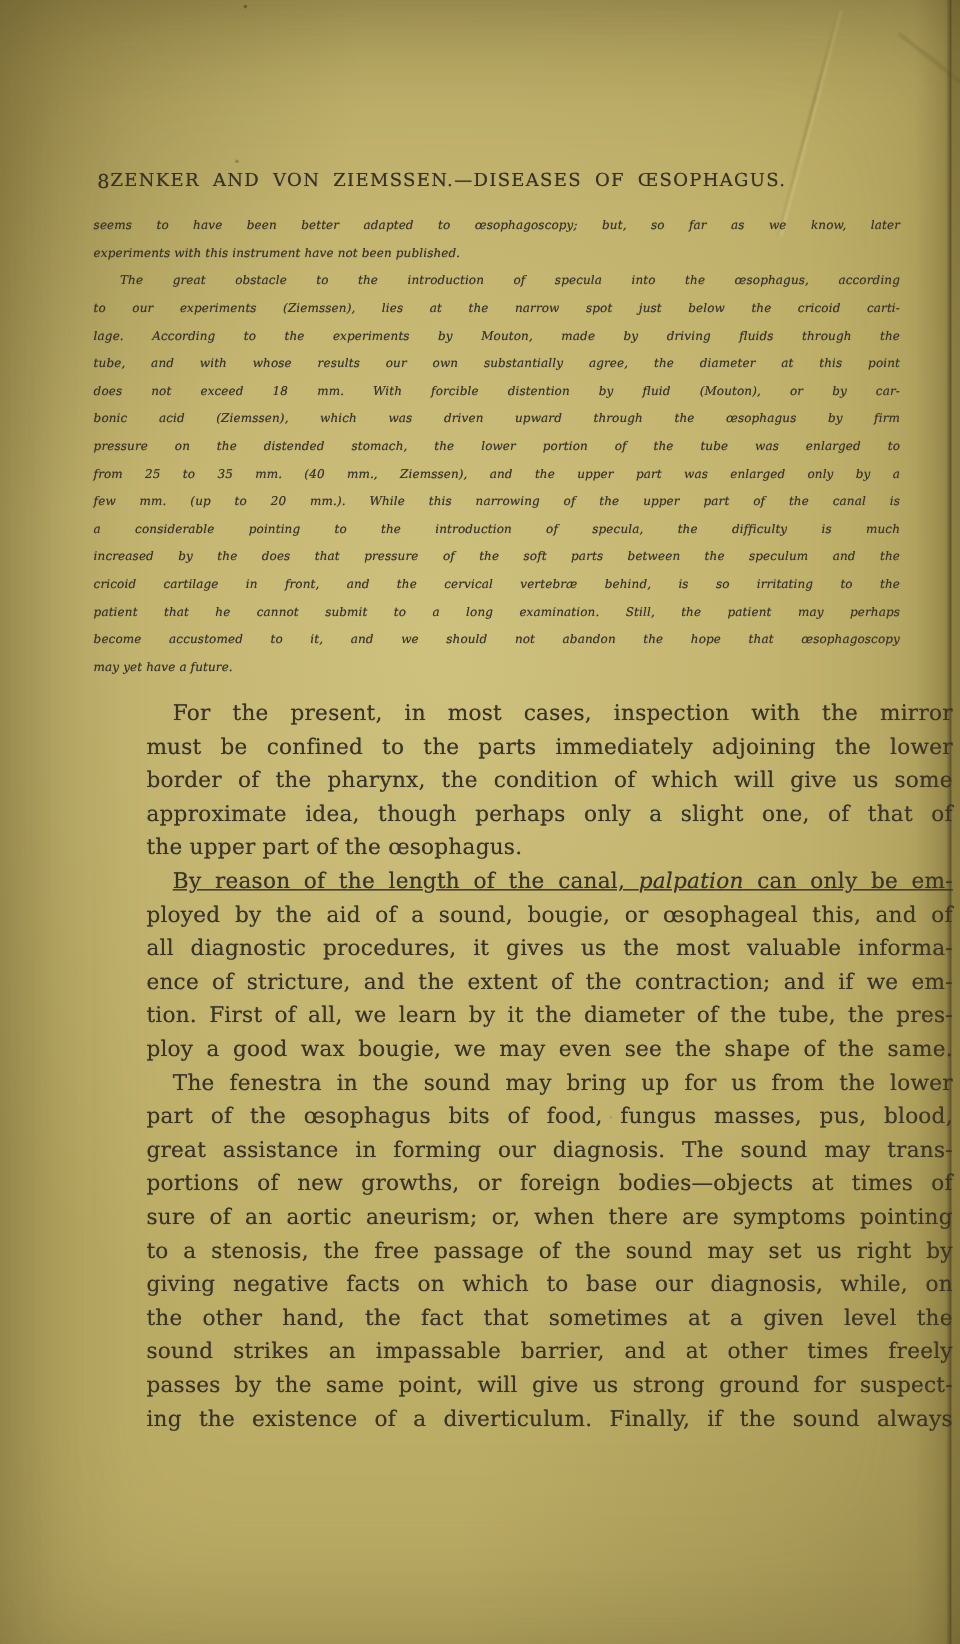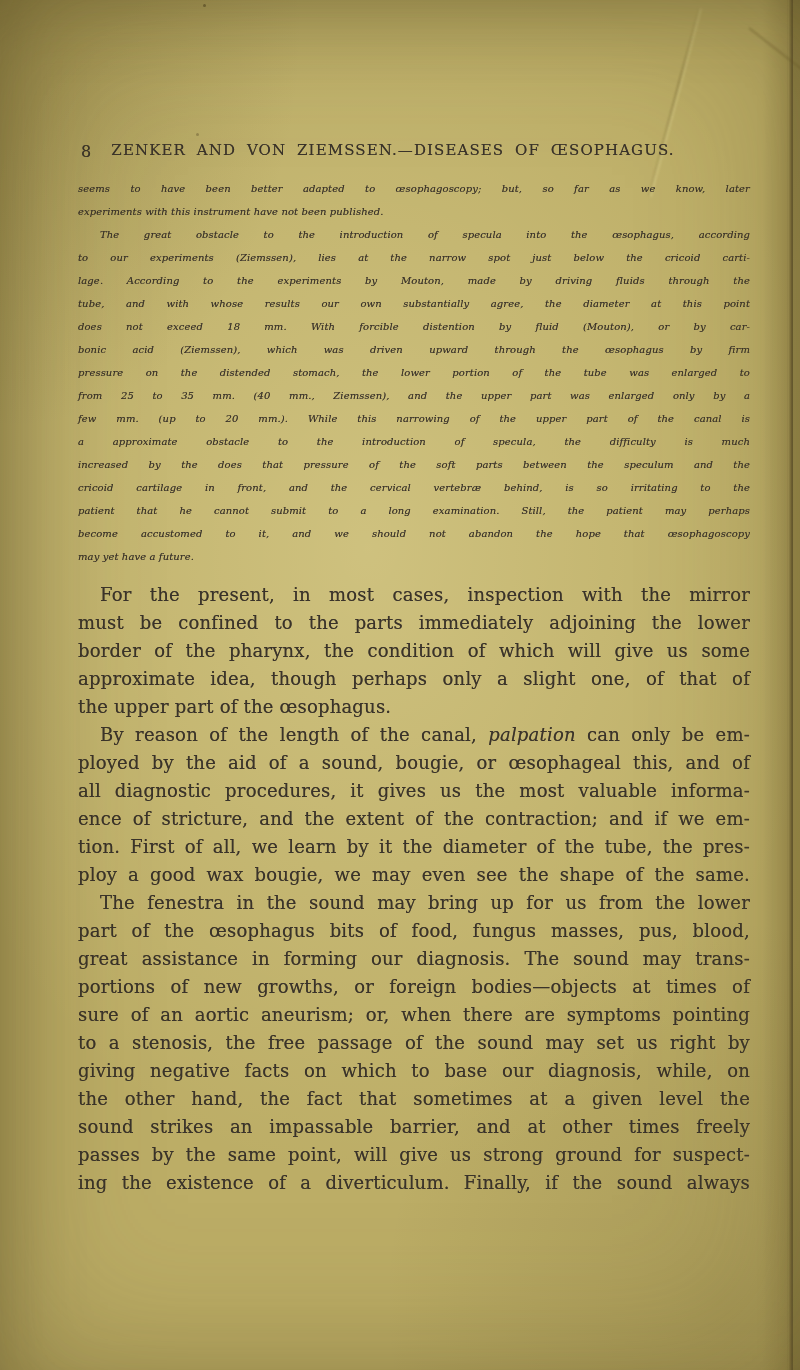--- a/index.html
+++ b/index.html
@@ -67,36 +67,35 @@
   
   .ink { color: #3a332a; text-shadow: 0 0 0.6px rgba(58,51,42,0.65); }
 
   .header {
     position: absolute; top: 141px; left: 78px; width: 672px; height: 24px;
     font-size: 16px;
   }
   .pagenum { position: absolute; left: 3px; top: 1px; }
   .running-title {
     position: absolute; left: 14px; right: 56px;
-    text-align: center;
     font-size: 15px;
     letter-spacing: 1.1px;
     word-spacing: 5px;
     white-space: nowrap;
   }
 
   .text-col { position: absolute; left: 78px; width: 672px; }
   .footnote { top: 177px;  font-size: 10px; line-height: 23px; letter-spacing: 0.1px; font-style: italic; }
-  .body-text { top: 581px; font-size: 18px; line-height: 28px; letter-spacing: 0.2px; }
+  .body-text { top: 581px; font-size: 18px; line-height: 28px; letter-spacing: 0.2px; margin-left: 44px; }
 
   .line, .lastline { text-align: justify; }
   .line { text-align-last: justify; }
   .lastline { text-align-last: left; }
   .indent-first > .line:first-child { text-indent: 22px; }
-  .ind { text-indent: 22px; }
+  .ind { text-indent: 22px; text-decoration: underline; }
   em { font-style: italic; }
 </style>
 </head>
 <body>
 
 <div class="page">
 
   <div class="edge-shade"></div>
   <div class="edge-line"></div>
   <div class="edge-strip"></div>
@@ -119,21 +118,21 @@
     <div class="indent-first">
         <div class="line">The great obstacle to the introduction of specula into the œsophagus, according</div>
         <div class="line">to our experiments (Ziemssen), lies at the narrow spot just below the cricoid carti-</div>
         <div class="line">lage.  According to the experiments by Mouton, made by driving fluids through the</div>
         <div class="line">tube, and with whose results our own substantially agree, the diameter at this point</div>
         <div class="line">does not exceed 18 mm.  With forcible distention by fluid (Mouton), or by car-</div>
         <div class="line">bonic acid (Ziemssen), which was driven upward through the œsophagus by firm</div>
         <div class="line">pressure on the distended stomach, the lower portion of the tube was enlarged to</div>
         <div class="line">from 25 to 35 mm. (40 mm., Ziemssen), and the upper part was enlarged only by a</div>
         <div class="line">few mm. (up to 20 mm.).  While this narrowing of the upper part of the canal is</div>
-        <div class="line">a approximate obstacle to the introduction of specula, the difficulty is much</div>
+        <div class="line">a considerable pointing to the introduction of specula, the difficulty is much</div>
         <div class="line">increased by the does that pressure of the soft parts between the speculum and the</div>
         <div class="line">cricoid cartilage in front, and the cervical vertebræ behind, is so irritating to the</div>
         <div class="line">patient that he cannot submit to a long examination.  Still, the patient may perhaps</div>
         <div class="line">become accustomed to it, and we should not abandon the hope that œsophagoscopy</div>
       </div>
     <div class="lastline">may yet have a future.</div>
   </div>
 
   <div class="text-col body-text ink">
     <div class="indent-first">

